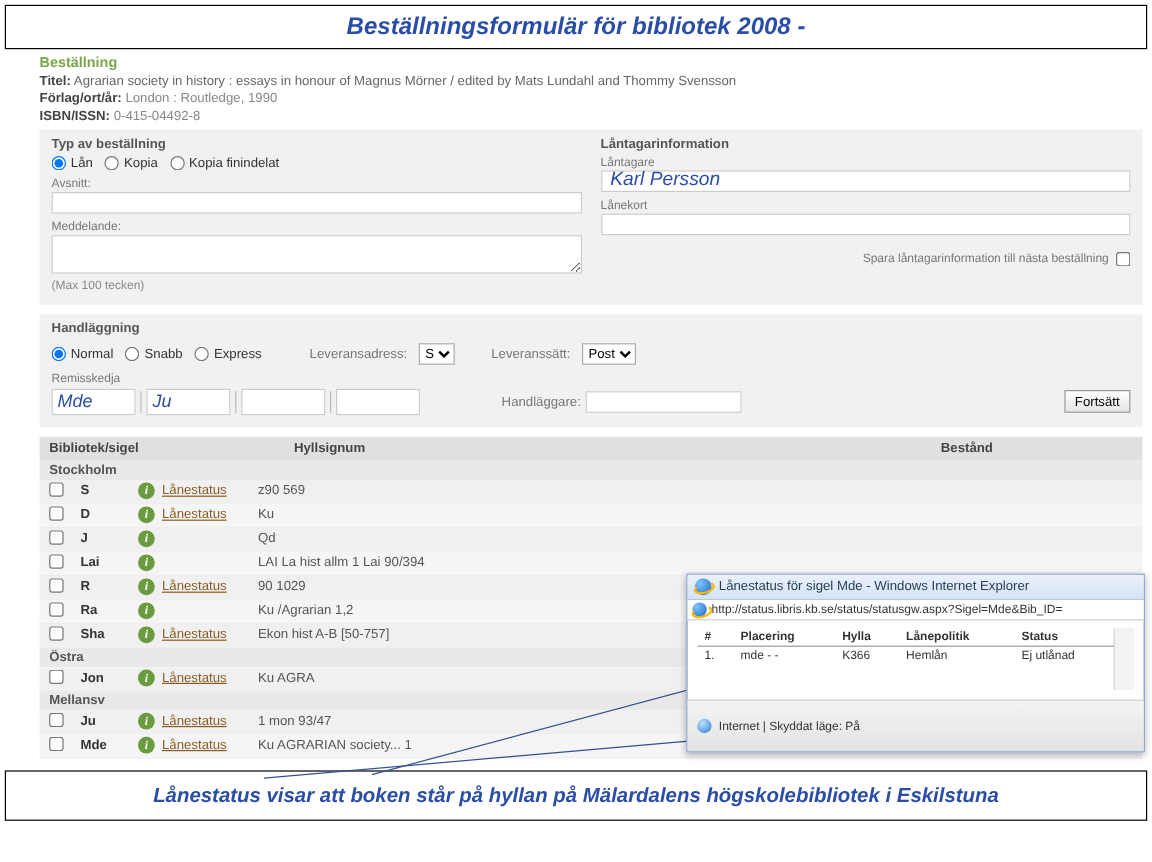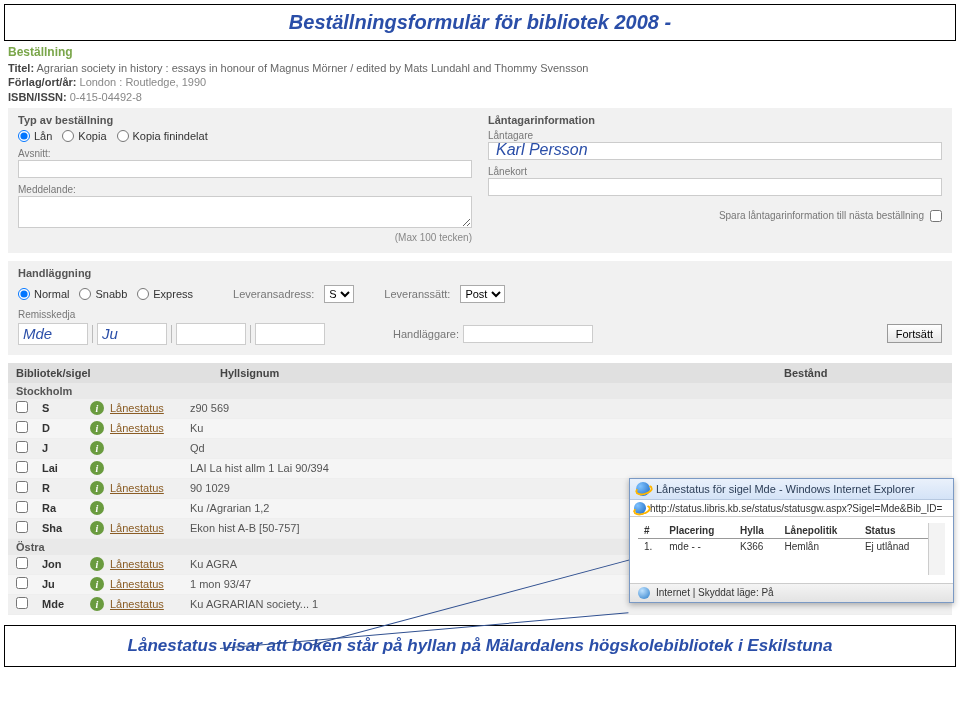--- a/index.html
+++ b/index.html
@@ -15,20 +15,21 @@
     padding: 6px 12px;
     text-align: center;
     font-size: 20px;
     font-style: italic;
     font-weight: bold;
     color: #2a4ea8;
     margin: 4px 4px 2px 4px;
   }
   .main {
     padding: 0 8px;
+    margin-left: 25px;
   }
   .section-head {
     color: #7aa64a;
     font-weight: bold;
     font-size: 12px;
     margin: 4px 0 2px 0;
   }
   .bib { color: #666; font-size: 11px; line-height: 1.3; margin-bottom: 4px; }
   .bib b { color: #444; }
   .panel {
@@ -141,21 +142,21 @@
     align-items: center; justify-content: center;
     font-family: Georgia, serif;
     font-style: italic;
   }
   .chk { width: 12px; height: 12px; }
   
   .popup {
     position: absolute;
     right: 6px;
     top: 478px;
-    width: 325px;
+    width: 382px;
     background: #fff;
     border: 1px solid #7a99c4;
     box-shadow: 0 2px 6px rgba(0,0,0,.3);
     font-size: 11px;
     z-index: 10;
   }
   .popup-title {
     background: linear-gradient(#eaf1fb,#d4e3f7);
     border-bottom: 1px solid #b6c8e0;
     padding: 3px 6px;
@@ -192,22 +193,22 @@
     border-right: 16px solid #f3f3f3;
   }
   .popup-scroll::after{
     content:""; position:absolute; right:-16px; top:0; bottom:0; width:16px;
     background: linear-gradient(#f6f6f6,#e6e6e6);
     border-left:1px solid #ccc;
   }
   .popup-status {
     background: linear-gradient(#f4f4f4,#e3e3e3);
     border-top:1px solid #ccc;
-    padding: 3px 8px;
-    display:flex; gap:6px;
+    padding: 15px 8px;
+    display:flex; align-items:center; gap:6px;
     font-size: 10px; color:#333;
   }
   .globe {
     width:12px;height:12px;border-radius:50%;
     background: radial-gradient(circle at 35% 30%, #bfe2ff, #2a7cc9);
   }
   .arrow-annot {
     position: absolute;
     border-top: 1px solid #305090;
     transform-origin: left center;
@@ -256,21 +257,21 @@
           </label>
           <label class="row">
             <input type="radio" class="radio" style="">
             <span>Kopia finindelat</span>
           </label>
         </div>
         <div class="sublbl">Avsnitt:</div>
         <input class="txt" style="">
         <div class="sublbl" style="margin-top:6px">Meddelande:</div>
         <textarea class="txtarea" style=""></textarea>
-        <div style="text-align:right;color:#888;font-size:10px;margin-top:2px">(Max 100 tecken)</div>
+        <div style="text-align:left;color:#888;font-size:10px;margin-top:2px">(Max 100 tecken)</div>
       </div>
       <div>
         <div class="lbl">Låntagarinformation</div>
         <div class="sublbl">Låntagare</div>
         <div style="position:relative">
           <input class="txt" style="">
           <span class="bluehand" style="position:absolute;left:8px;top:-1px;pointer-events:none">Karl Persson</span>
         </div>
         <div class="sublbl" style="margin-top:6px">Lånekort</div>
         <input class="txt" style="">
@@ -398,20 +399,21 @@
       <div class="group-head">Östra</div>
       <div class="trow">
         <span class="cbcol"><input type="checkbox" class="chk" style=""></span>
         <span class="sigcol">Jon</span>
         <span class="iconcol">
           <span class="info-ic">i</span>
         </span>
         <span class="lscol"><span class="lslink">Lånestatus</span></span>
         <span class="hcol">Ku AGRA</span>
       </div>
+      <div class="group-head">Mellansv</div>
       <div class="trow">
         <span class="cbcol"><input type="checkbox" class="chk" style=""></span>
         <span class="sigcol">Ju</span>
         <span class="iconcol">
           <span class="info-ic">i</span>
         </span>
         <span class="lscol"><span class="lslink">Lånestatus</span></span>
         <span class="hcol">1 mon 93/47</span>
       </div>
       <div class="trow">

